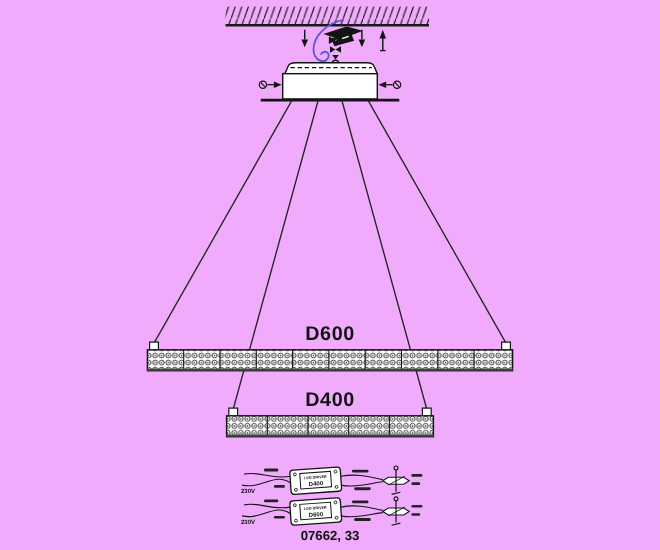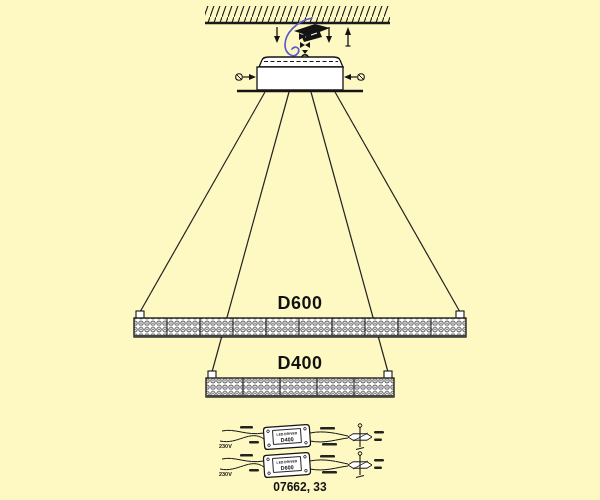--- a/index.html
+++ b/index.html
@@ -1,16 +1,16 @@
 <!DOCTYPE html>
 <html><head>
 <meta charset="utf-8">
 <style>
   html,body{margin:0;padding:0;background:#ffffff;}
-  .stage{position:relative;width:600px;height:500px;background:#fef9c3;overflow:hidden;
+  .stage{position:relative;width:600px;height:500px;background:#f0abfc;overflow:hidden;
          font-family:"Liberation Sans", sans-serif;}
   svg{display:block}
   text{fill:#111;}
   .ring-label{font-family:"Liberation Sans", sans-serif;font-weight:bold;font-size:18px;
               letter-spacing:0.5px;}
   .part-label{font-family:"Liberation Sans", sans-serif;font-weight:bold;font-size:12px;}
   .micro{font-family:"Liberation Sans", sans-serif;font-weight:bold;}
 </style>
 </head>
 <body>

